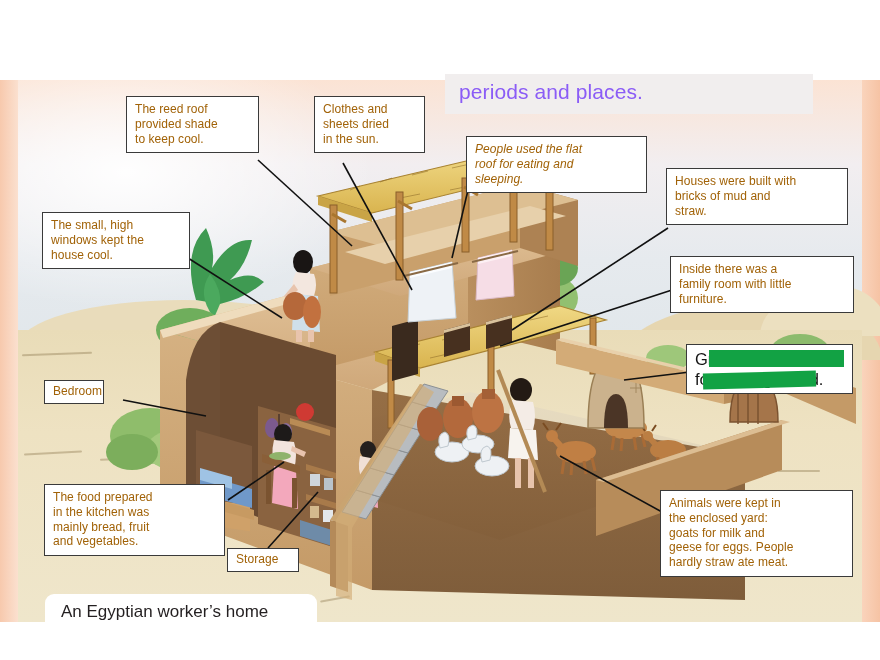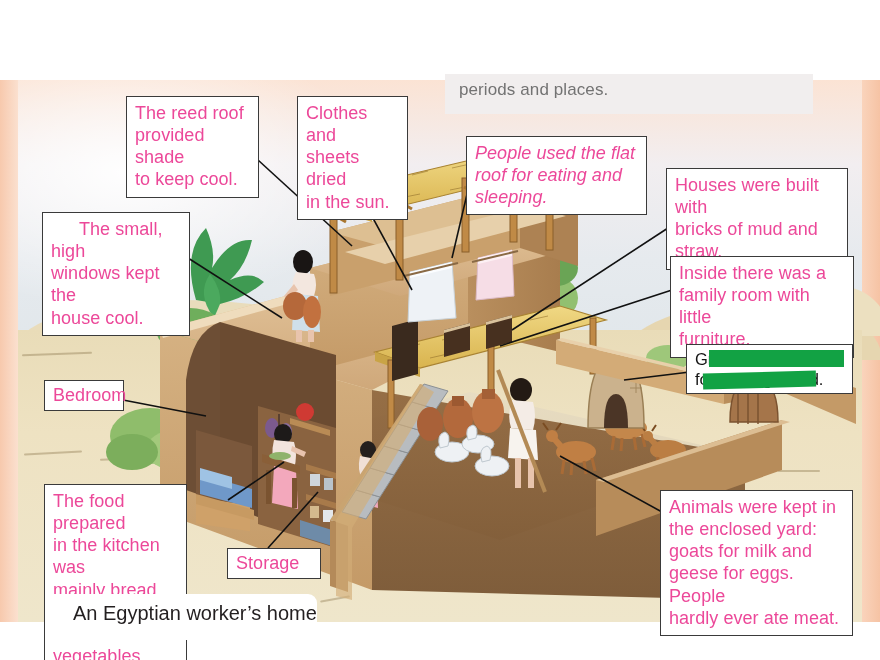--- a/index.html
+++ b/index.html
@@ -30,41 +30,41 @@
     border-radius:50% 50% 0 0 / 100% 100% 0 0;background:#e9dcbb;}
   
   .ground{position:absolute;left:18px;top:330px;width:844px;height:292px;
     background:linear-gradient(180deg,#e9dcb8 0%,#eee2c2 35%,#efe6cb 100%);}
   .ground-line{position:absolute;height:2px;background:rgba(150,130,90,.45);border-radius:2px;}
 
   
   .top-white{position:absolute;left:0;top:0;width:880px;height:80px;background:#fff;}
   .gray-panel{position:absolute;left:445px;top:74px;width:368px;height:40px;
     background:#f1eeee;}
-  .gray-panel .pt{position:absolute;left:14px;top:6px;font-size:17px;color:#737373;
+  .gray-panel .pt{position:absolute;left:14px;top:6px;font-size:21px;color:#8b5cf6;
     letter-spacing:.1px;}
   .bottom-white{position:absolute;left:0;top:622px;width:880px;height:38px;background:#fff;}
 
   
   .ill{position:absolute;left:0;top:0;width:880px;height:660px;}
 
   
   .callout{position:absolute;background:#fff;border:1.5px solid #3a3a3a;
-    padding:5px 8px 6px 8px;font-size:18px;line-height:1.23;color:#ec4899;
+    padding:5px 8px 6px 8px;font-size:12px;line-height:1.23;color:#a16207;
     box-sizing:border-box;letter-spacing:.05px;}
   .callout.small{padding:3px 8px 4px 8px;}
   .redacted{position:absolute;background:#fff;border:1.5px solid #3a3a3a;
     box-sizing:border-box;overflow:hidden;}
   .redacted .txt{position:absolute;left:8px;top:4px;font-size:16.5px;line-height:1.23;
     color:#141414;white-space:pre-line;}
   .redact-bar{position:absolute;background:#12a244;}
 
   .caption{position:absolute;left:45px;top:594px;width:272px;height:46px;
     background:#fff;border-radius:9px 9px 0 0;}
-  .caption span{position:absolute;left:28px;top:8px;font-size:20px;color:#231f20;}
+  .caption span{position:absolute;left:16px;top:8px;font-size:17px;color:#231f20;}
 
   
   svg.leaders{position:absolute;left:0;top:0;width:880px;height:660px;}
 </style>
 </head>
 <body>
 
 <div id="stage">
 
   <div class="page-bg"></div>
@@ -397,21 +397,21 @@
     <div class="pt">periods and places.</div>
   </div>
   <div class="bottom-white"></div>
 
   <div class="callout" style="left:126px;top:96px;width:133px;">
     <span style="white-space:pre-line;">The reed roof
 provided shade
 to keep cool.</span>
   </div>
 
-  <div class="callout" style="left:297px;top:96px;width:111px;">
+  <div class="callout" style="left:314px;top:96px;width:111px;">
     <span style="white-space:pre-line;">Clothes and
 sheets dried
 in the sun.</span>
   </div>
 
   <div class="callout" style="left:466px;top:136px;width:181px;">
     <span style="white-space:pre-line;font-style:italic;">People used the flat
 roof for eating and
 sleeping.</span>
   </div>
@@ -422,46 +422,46 @@
 straw.</span>
   </div>
 
   <div class="callout" style="left:670px;top:256px;width:184px;">
     <span style="white-space:pre-line;text-align:center;">Inside there was a
 family room with little
 furniture.</span>
   </div>
 
   <div class="callout" style="left:42px;top:212px;width:148px;">
-    <span style="white-space:pre-line;margin-left:28px;">The small, high
+    <span style="white-space:pre-line;">The small, high
 windows kept the
 house cool.</span>
   </div>
 
-  <div class="callout small" style="left:44px;top:380px;width:80px;">
+  <div class="callout small" style="left:44px;top:380px;width:60px;">
     <span>Bedroom</span>
   </div>
 
-  <div class="callout" style="left:44px;top:484px;width:143px;">
+  <div class="callout" style="left:44px;top:484px;width:181px;">
     <span style="white-space:pre-line;">The food prepared
 in the kitchen was
 mainly bread, fruit
 and vegetables.</span>
   </div>
 
-  <div class="callout small" style="left:227px;top:548px;width:94px;padding-left:8px;">
+  <div class="callout small" style="left:227px;top:548px;width:72px;padding-left:8px;">
     <span>Storage</span>
   </div>
 
   <div class="callout" style="left:660px;top:490px;width:193px;">
     <span style="white-space:pre-line;">Animals were kept in
 the enclosed yard:
 goats for milk and
 geese for eggs. People
-hardly ever ate meat.</span>
+hardly straw ate meat.</span>
   </div>
 
   <div class="redacted" style="left:686px;top:344px;width:167px;height:50px;">
     <div class="txt">Grain were stored
 for making bread.</div>
     <div class="redact-bar" style="left:22px;top:5px;width:135px;height:17px;"></div>
     <div class="redact-bar" style="left:16px;top:27px;width:113px;height:16px;transform:rotate(-1.5deg);"></div>
   </div>
 
   <div class="caption">

